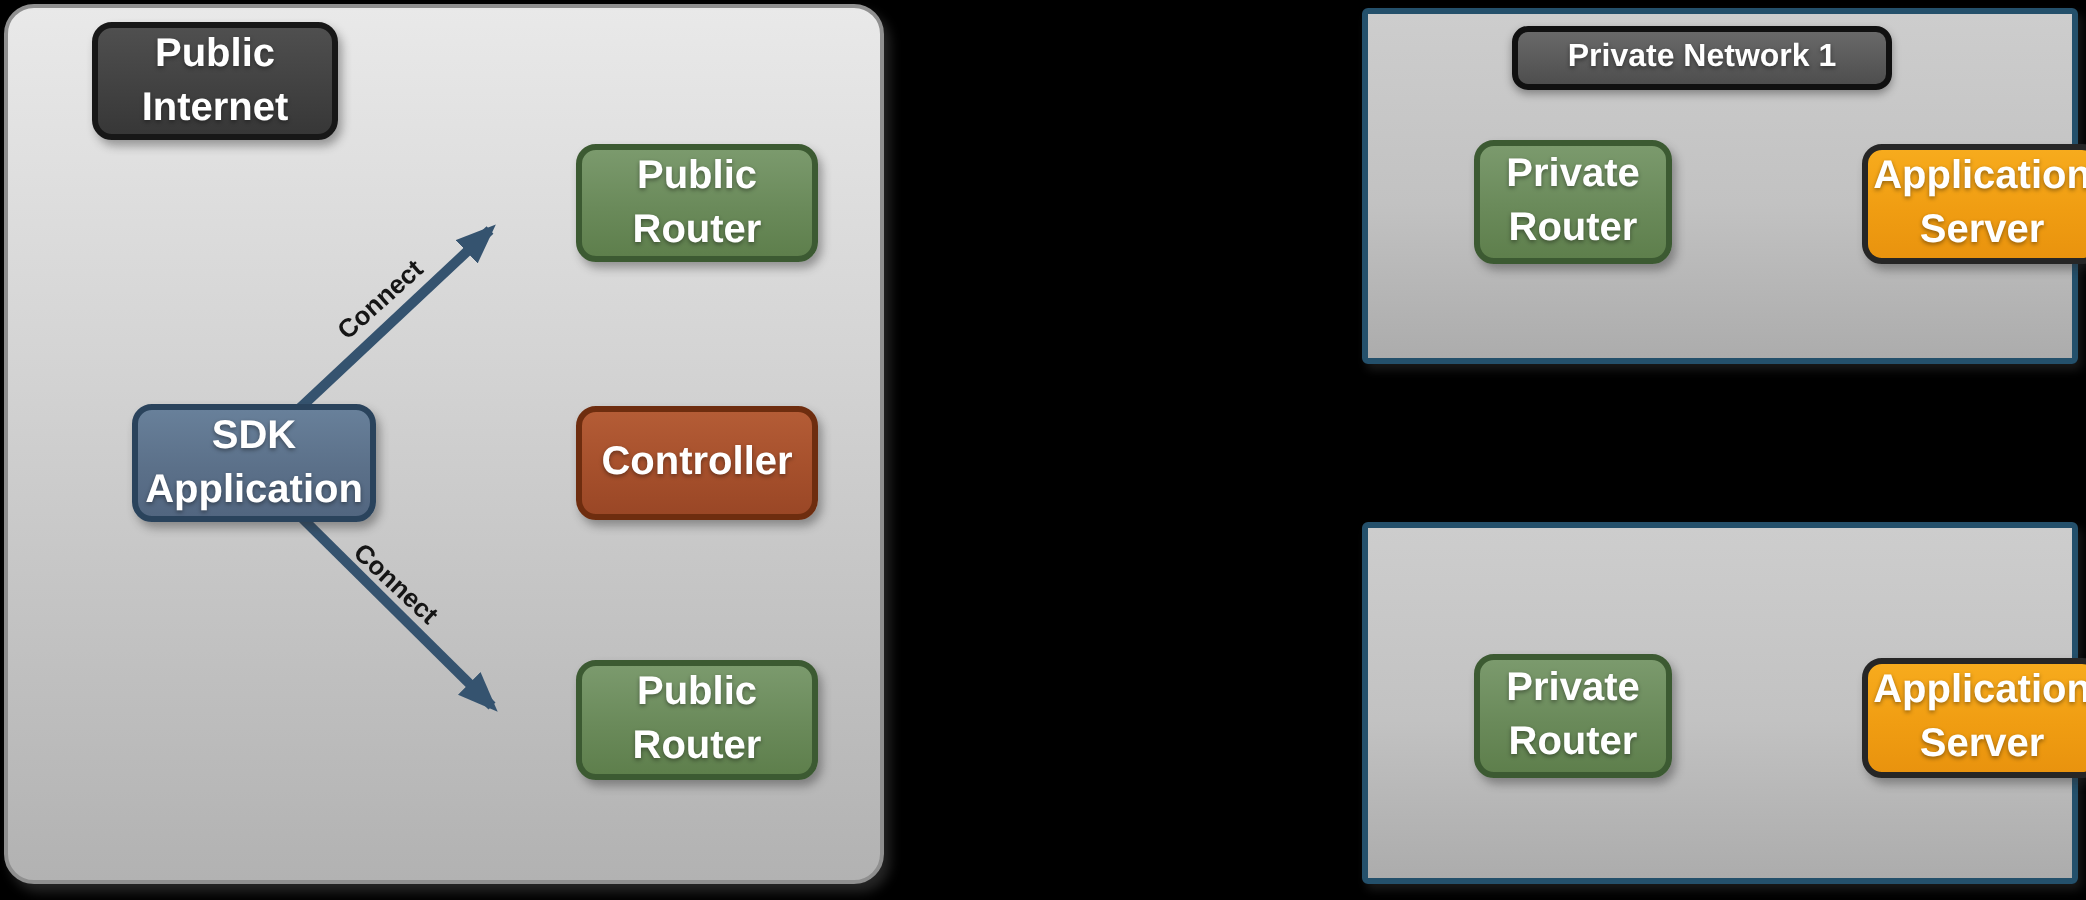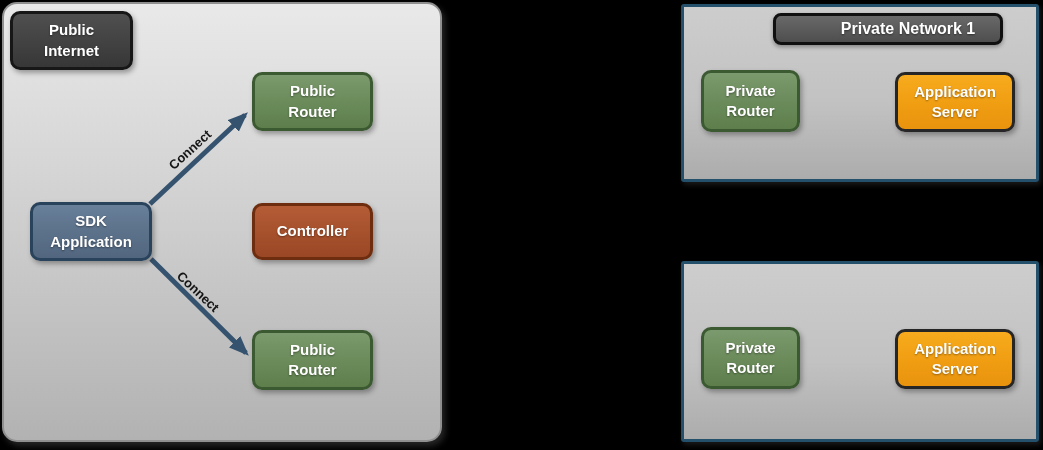--- a/index.html
+++ b/index.html
@@ -34,47 +34,47 @@
     border: 3px solid #24506b;
     border-radius: 3px;
     background: linear-gradient(180deg, #cdcdcd 0%, #c2c2c2 55%, #acacac 100%);
     box-shadow: 2px 3px 5px rgba(50,50,50,0.5);
   }
   #panel-1 { left: 681px; top: 4px;   height: 172px; }
   #panel-2 { left: 681px; top: 261px; height: 175px; }
 
   .panel-badge {
     position: absolute;
-    left: 89px; top: 6px;
+    left: 72px; top: 6px;
     width: 184px; height: 26px;
     background: linear-gradient(180deg, #696969, #4e4e4e);
     border: 3px solid #101010;
     border-radius: 8px;
     display: flex; align-items: center; justify-content: center;
     color: #ffffff;
     font-size: 16px; font-weight: bold;
     text-shadow: 0 1px 2px rgba(0,0,0,0.45);
     box-shadow: 0 2px 4px rgba(0,0,0,0.35);
     white-space: nowrap;
-    padding-left: 40px;
   }
 
   
   .node {
     position: absolute;
     border-radius: 10px;
     display: flex; align-items: center; justify-content: center;
     text-align: center;
     color: #ffffff;
-    font-size: 15px; font-weight: bold;
+    font-size: 20px; font-weight: bold;
     line-height: 1.35;
     padding: 2px 12px;
     box-sizing: border-box;
     text-shadow: 0 1px 2px rgba(0,0,0,0.4);
     box-shadow: 2px 3px 5px rgba(40,40,40,0.4);
+    margin-left: 36px;
   }
   .node--dark {
     background: linear-gradient(180deg, #4f4f4f, #373737);
     border: 3px solid #171717;
   }
   .node--green {
     background: linear-gradient(180deg, #7b9a6d 0%, #6a8a5a 55%, #5e7f4c 100%);
     border: 3px solid #3c5a32;
   }
   .node--slate {

